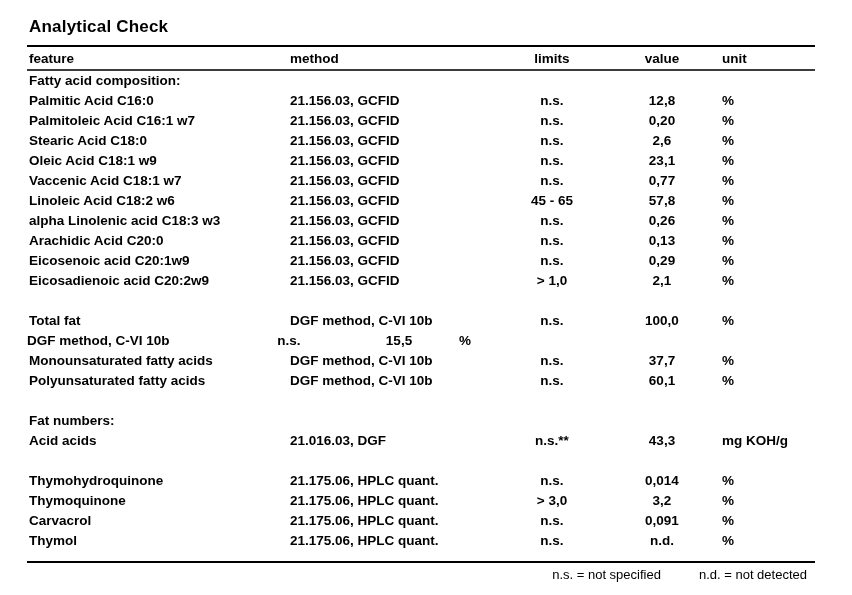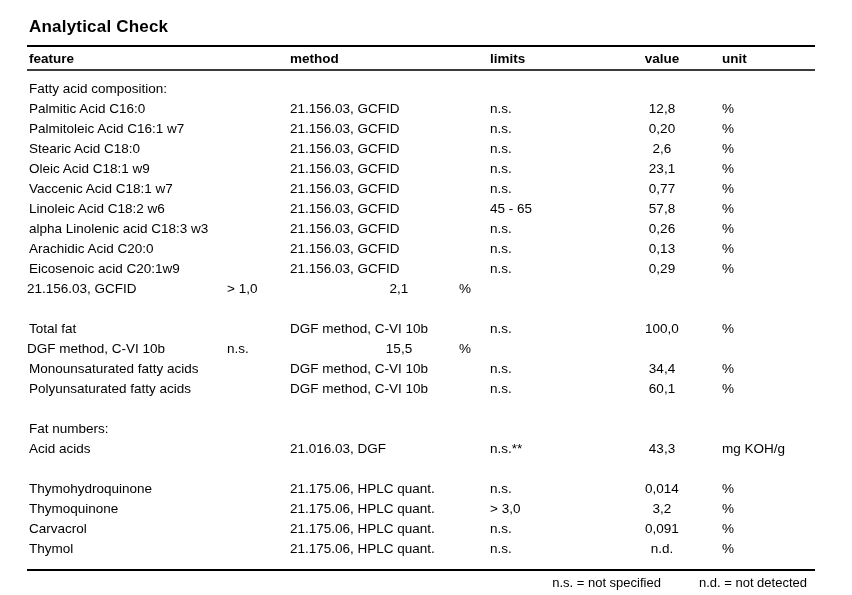--- a/index.html
+++ b/index.html
@@ -28,34 +28,35 @@
   }
   .thead {
     display: flex;
     align-items: center;
     height: 22px;
     font-size: 13.5px;
     font-weight: bold;
     border-bottom: 2px solid #3c3c3c;
   }
   .tbody {
-    padding-top: 8px;
+    padding-top: 0;
+    font-weight: bold;
   }
   .tr {
     display: flex;
     height: 20px;
     line-height: 20px;
     font-size: 13.5px;
     white-space: nowrap;
   }
   .gap { height: 20px; }
   .td, .th { overflow: hidden; }
   .col-feature { width: 263px; padding-left: 2px; box-sizing: border-box; }
   .col-method  { width: 200px; }
-  .col-limits  { width: 124px; text-align: left; }
+  .col-limits  { width: 124px; text-align: center; }
   .col-value   { width: 96px;  text-align: center; }
   .col-unit    { width: 93px;  padding-left: 12px; box-sizing: content-box; }
   .legend {
     margin-top: 10px;
     border-top: 2px solid #000000;
     height: 22px;
     display: flex;
     justify-content: flex-end;
     align-items: center;
     gap: 38px;
@@ -143,20 +144,21 @@
           <div class="td col-unit">%</div>
         </div>
         <div class="tr">
           <div class="td col-feature">Eicosenoic acid C20:1w9</div>
           <div class="td col-method">21.156.03, GCFID</div>
           <div class="td col-limits">n.s.</div>
           <div class="td col-value">0,29</div>
           <div class="td col-unit">%</div>
         </div>
         <div class="tr">
+          <div class="td col-feature">Eicosadienoic acid C20:2w9</div>
           <div class="td col-method">21.156.03, GCFID</div>
           <div class="td col-limits">&gt; 1,0</div>
           <div class="td col-value">2,1</div>
           <div class="td col-unit">%</div>
         </div>
         <div class="gap"></div>
         <div class="tr">
           <div class="td col-feature">Total fat</div>
           <div class="td col-method">DGF method, C-VI 10b</div>
           <div class="td col-limits">n.s.</div>
@@ -166,21 +168,21 @@
         <div class="tr">
           <div class="td col-method">DGF method, C-VI 10b</div>
           <div class="td col-limits">n.s.</div>
           <div class="td col-value">15,5</div>
           <div class="td col-unit">%</div>
         </div>
         <div class="tr">
           <div class="td col-feature">Monounsaturated fatty acids</div>
           <div class="td col-method">DGF method, C-VI 10b</div>
           <div class="td col-limits">n.s.</div>
-          <div class="td col-value">34,4</div>
+          <div class="td col-value">37,7</div>
           <div class="td col-unit">%</div>
         </div>
         <div class="tr">
           <div class="td col-feature">Polyunsaturated fatty acids</div>
           <div class="td col-method">DGF method, C-VI 10b</div>
           <div class="td col-limits">n.s.</div>
           <div class="td col-value">60,1</div>
           <div class="td col-unit">%</div>
         </div>
         <div class="gap"></div>

